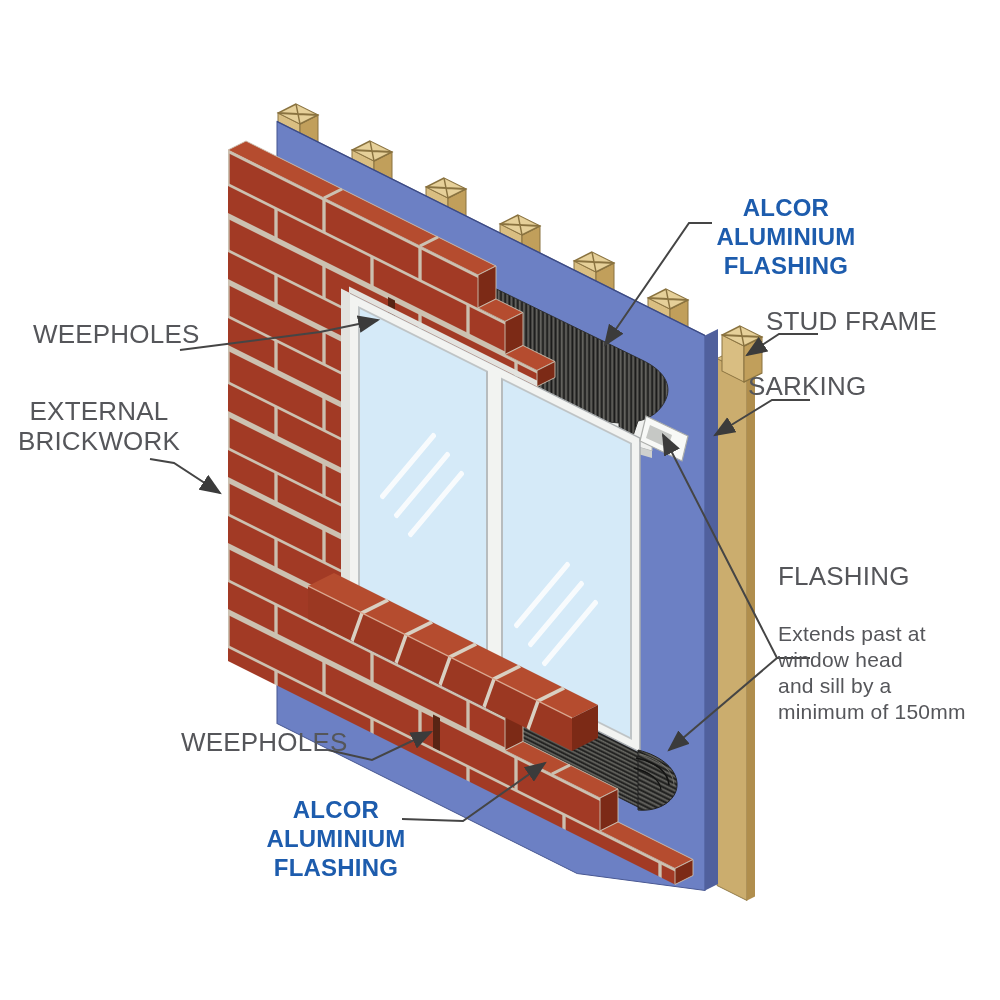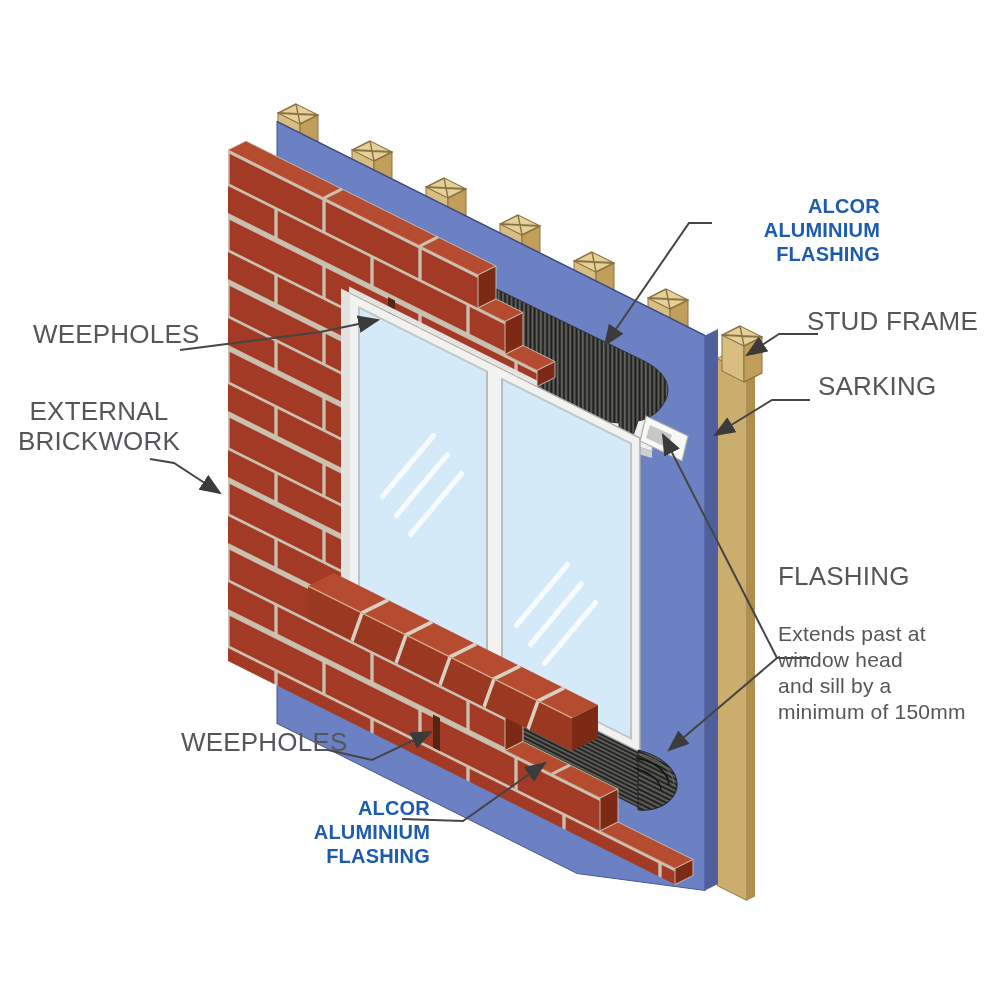--- a/index.html
+++ b/index.html
@@ -2,21 +2,21 @@
 <html><head>
 <meta charset="utf-8">
 <style>
   html,body{margin:0;padding:0;background:#fff;}
   #stage{position:relative;width:1000px;height:1000px;background:#fff;overflow:hidden;
          font-family:"Liberation Sans",sans-serif;}
   #scene{position:absolute;left:0;top:0;}
   .lbl{position:absolute;font-size:26px;line-height:1.16;color:#55565A;
        white-space:pre-line;letter-spacing:.2px;}
   .center{text-align:center;}
-  .blue{color:#1D5CAD;font-weight:bold;font-size:20px;line-height:1.2;text-align:right;}
+  .blue{color:#1D5CAD;font-weight:bold;font-size:24px;line-height:1.2;}
   .note-head{font-size:26px;color:#55565A;}
   .note-body{font-size:21px;line-height:1.23;color:#55565A;margin-top:0;white-space:pre-line;}
 </style>
 </head>
 <body>
 
 <div id="stage">
 
 <svg id="scene" width="1000" height="1000" viewBox="0 0 1000 1000">
   <defs>
@@ -172,23 +172,23 @@
 
 <div class="lbl" style="left:33px;top:319px;">WEEPHOLES</div>
 
 <div class="lbl center" style="left:10px;top:396px;width:178px;">EXTERNAL
 BRICKWORK</div>
 
 <div class="lbl blue center" style="left:692px;top:194px;width:188px;">ALCOR
 ALUMINIUM
 FLASHING</div>
 
-<div class="lbl" style="left:807px;top:306px;">STUD FRAME</div>
-
-<div class="lbl" style="left:818px;top:371px;">SARKING</div>
+<div class="lbl" style="left:766px;top:306px;">STUD FRAME</div>
+
+<div class="lbl" style="left:748px;top:371px;">SARKING</div>
 
 <div class="lbl" style="left:778px;top:531px;width:210px;">
   <div class="note-head">FLASHING</div>
   <div class="note-body">Extends past at
 window head
 and sill by a
 minimum of 150mm</div>
 </div>
 
 <div class="lbl" style="left:181px;top:727px;">WEEPHOLES</div>

